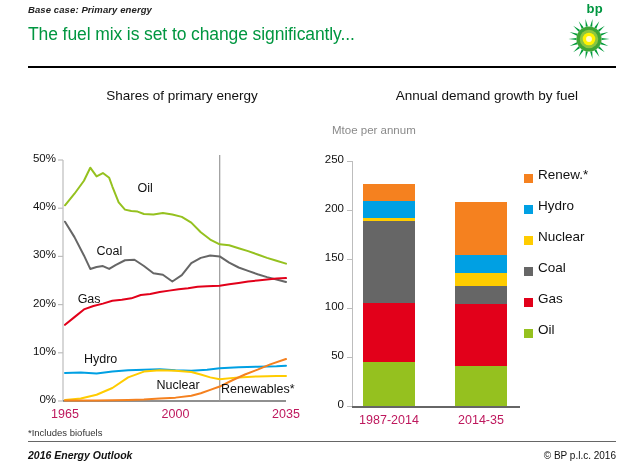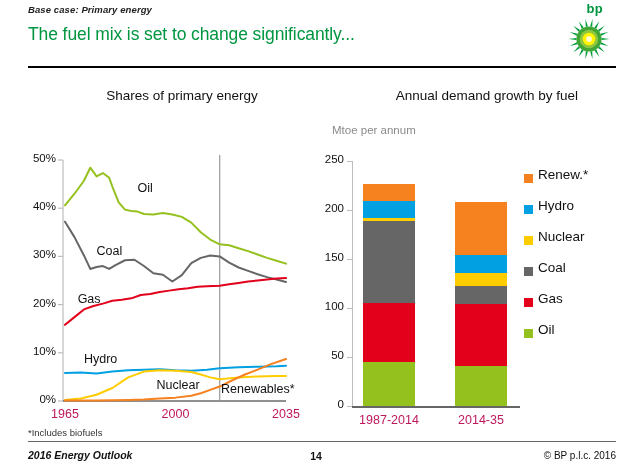--- a/index.html
+++ b/index.html
@@ -197,16 +197,15 @@
       </div>
       <div class="lrow">
         <span class="lsw" style="background: rgb(149, 193, 31);"></span>
         <span class="ltx">Oil</span>
       </div>
     </div>
 
   <div class="footnote">*Includes biofuels</div>
   <div class="rule-bot"></div>
   <div class="f-left">2016 Energy Outlook</div>
-  <div class="f-mid">14</div>
   <div class="f-right">© BP p.l.c. 2016</div>
 
 </div>
 
 </body></html>

